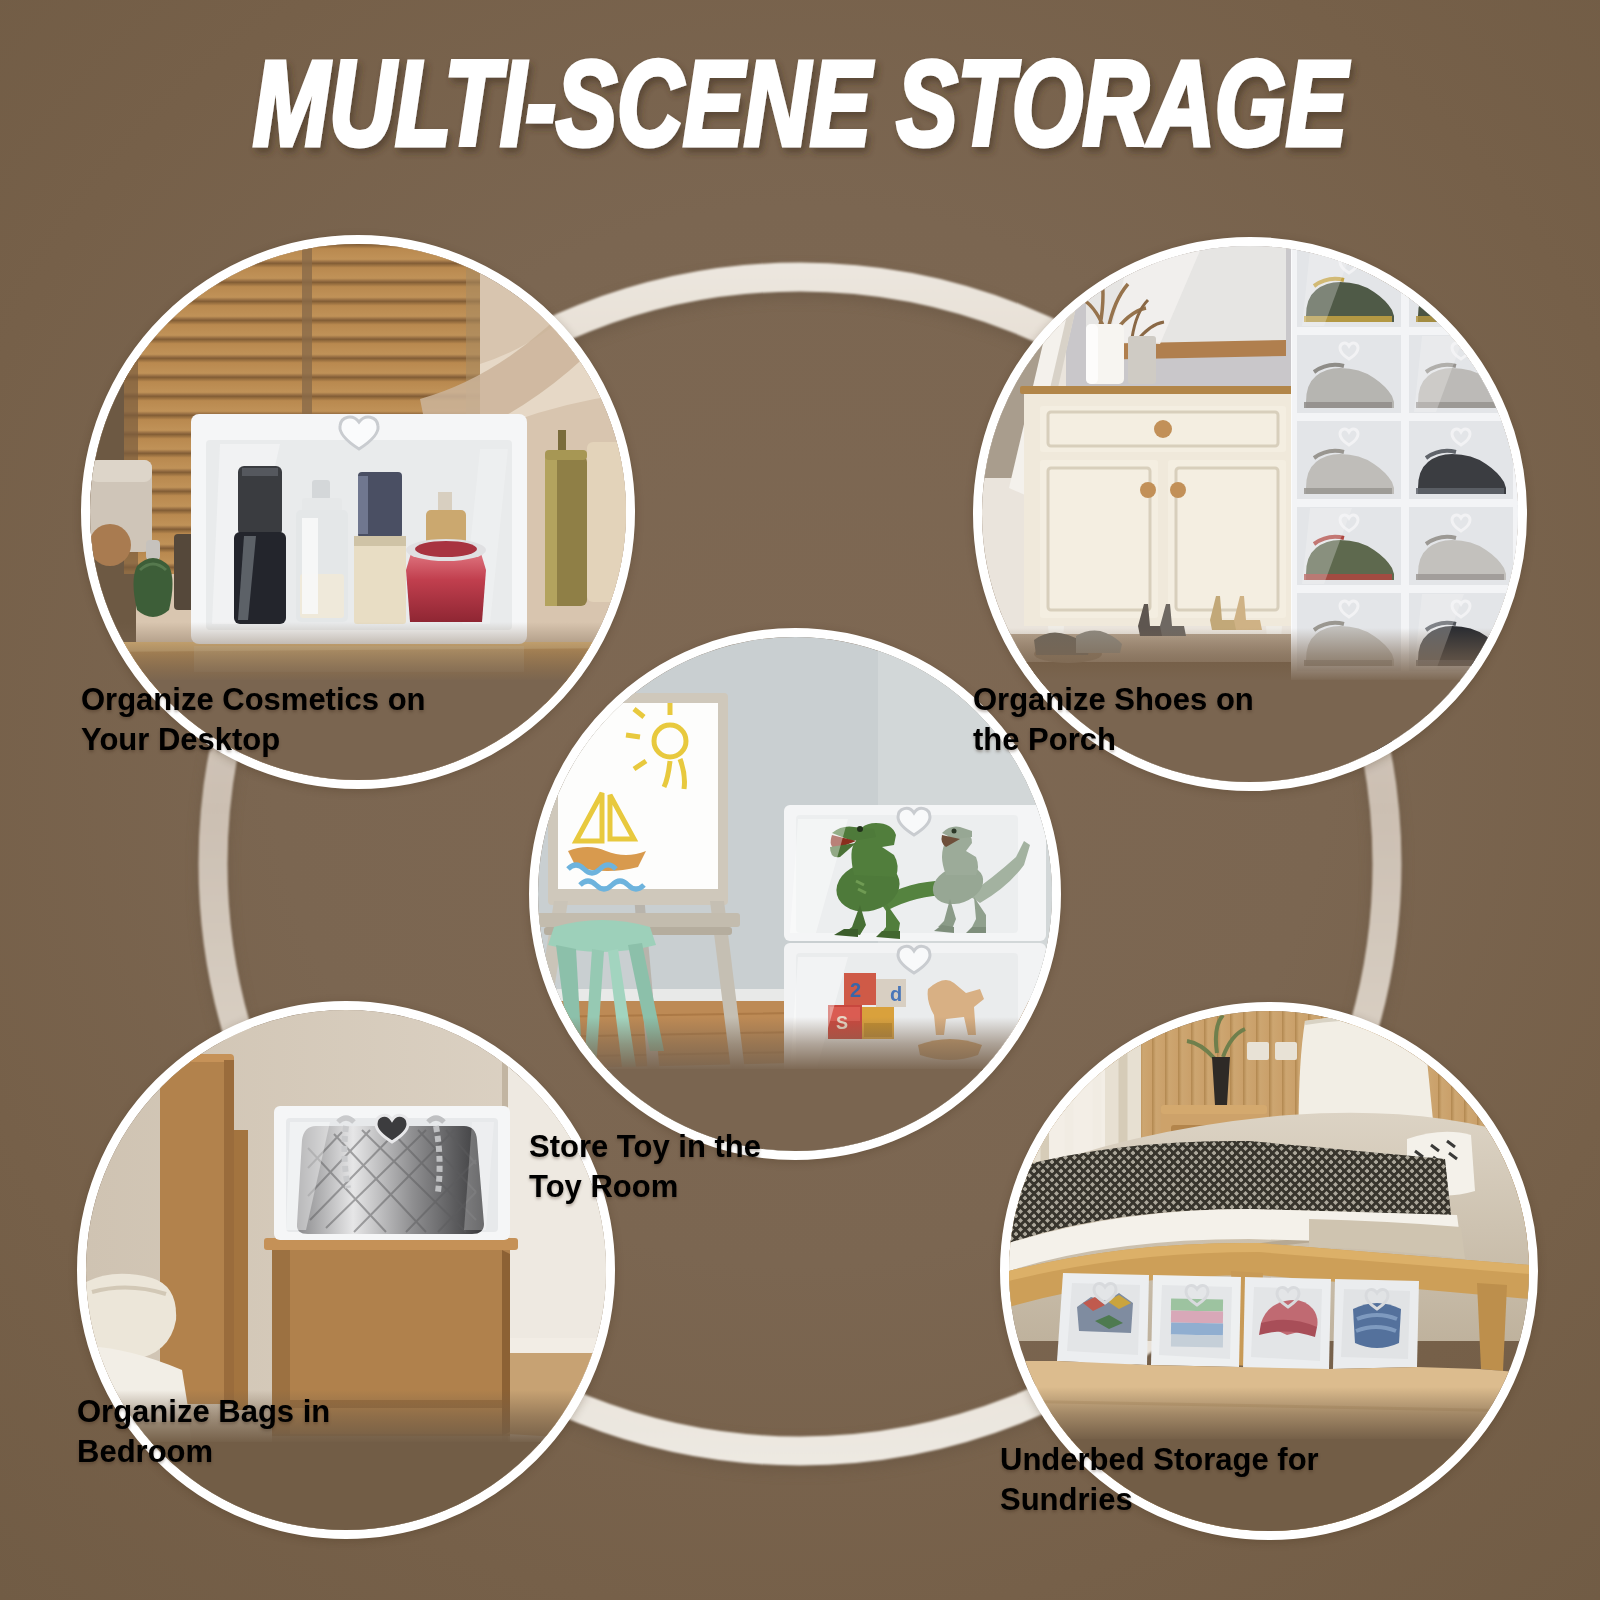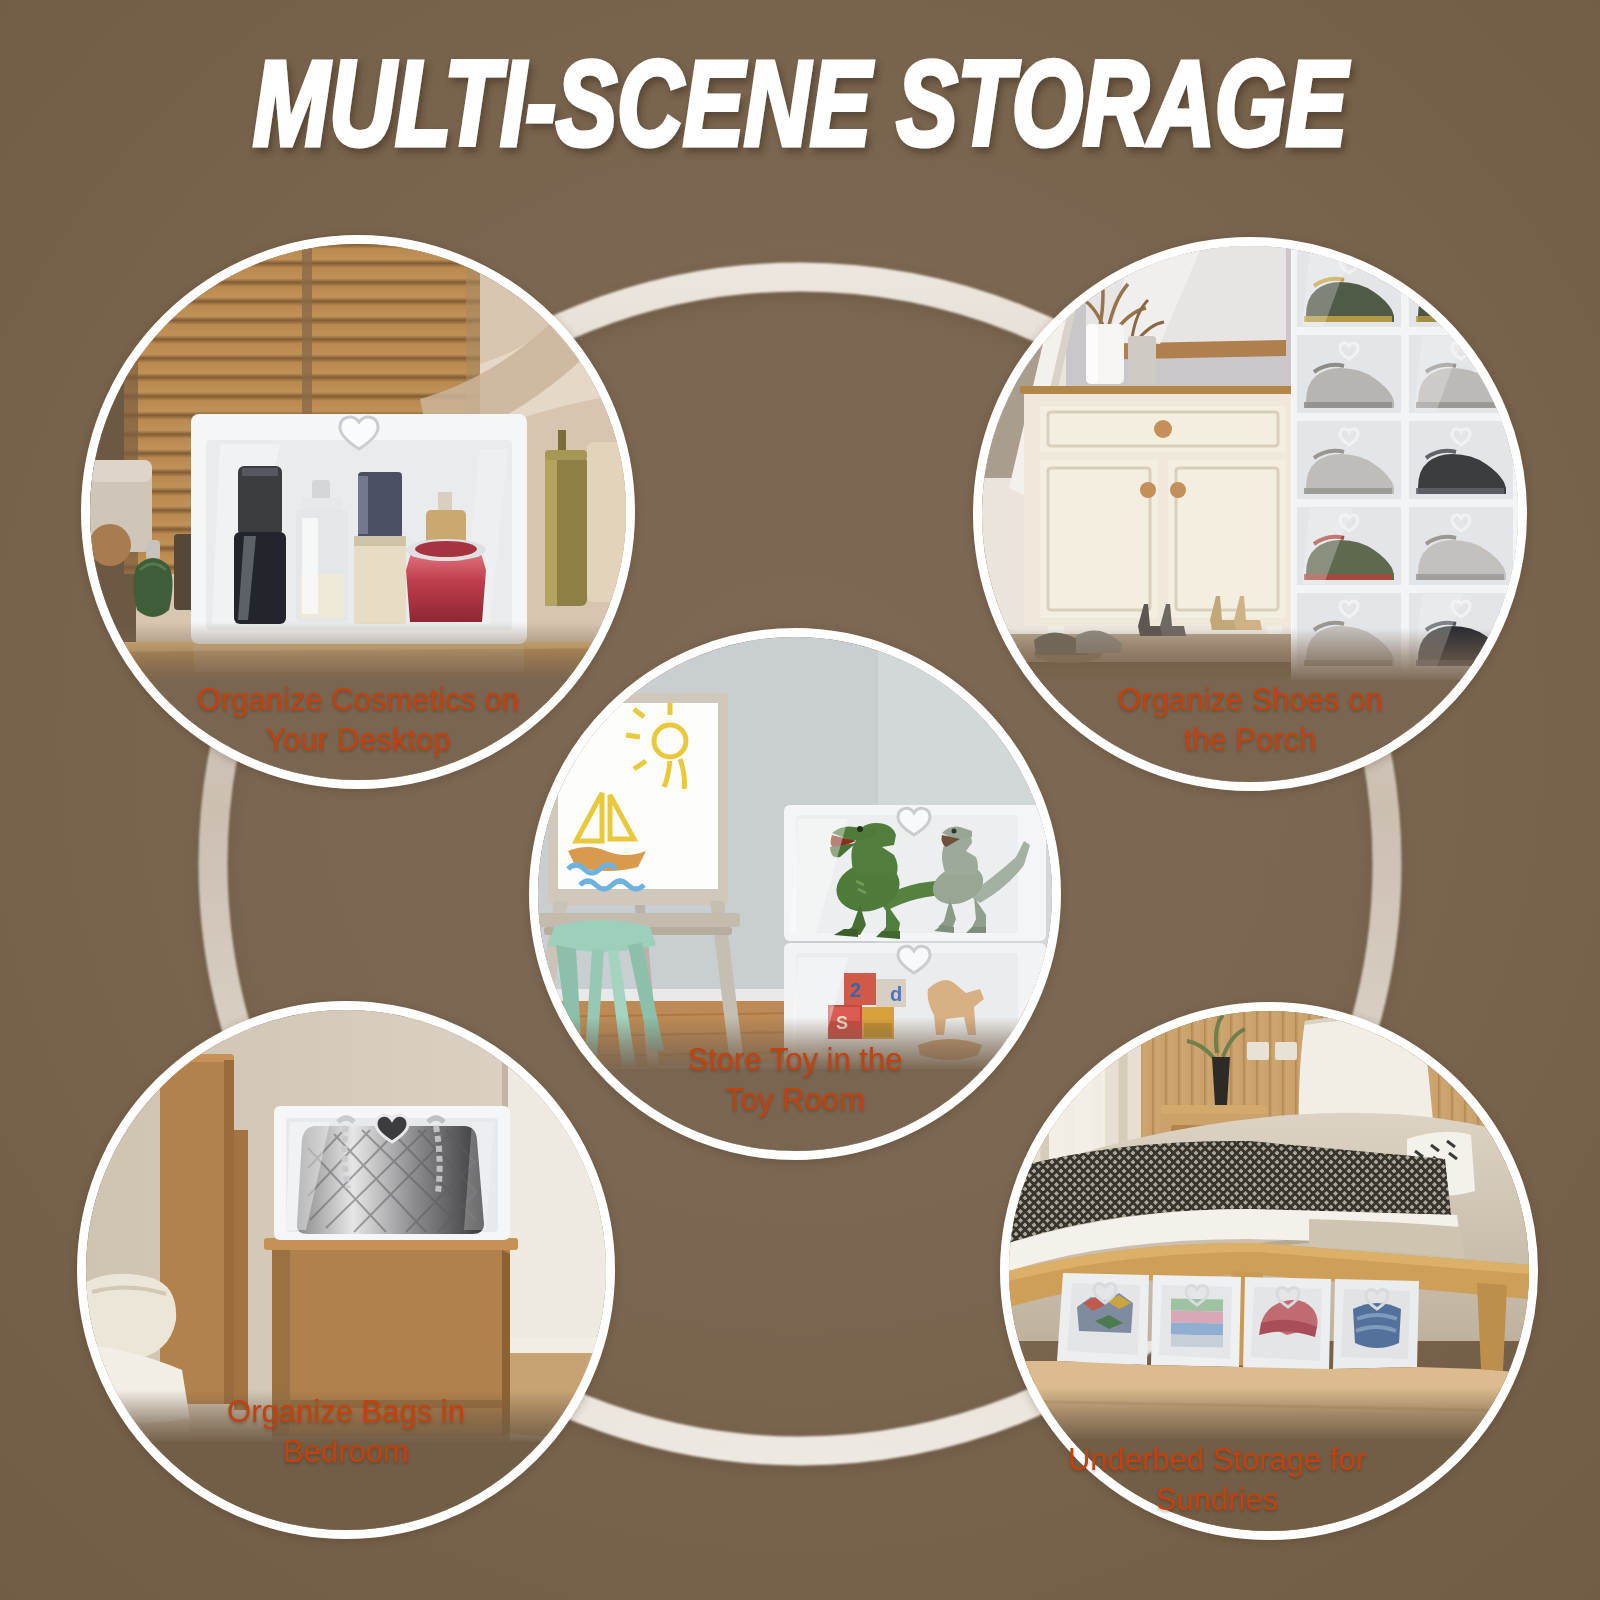--- a/index.html
+++ b/index.html
@@ -2,22 +2,22 @@
 <html><head>
 <meta charset="utf-8">
 <style>
 html,body{margin:0;padding:0;}
 body{width:1600px;height:1600px;overflow:hidden;position:relative;
   font-family:"Liberation Sans", sans-serif;
   background:radial-gradient(circle at 50% 46%, #7e6853 0%, #7b6651 45%, #766049 75%, #715c45 100%);}
 .circle{position:absolute;border-radius:50%;border:9px solid #fff;overflow:hidden;z-index:2;
   box-shadow:0 2px 8px rgba(60,40,20,.25);}
 .circle svg{display:block;}
-.cap{position:absolute;z-index:5;color:#c2410c;font-weight:normal;font-size:31px;line-height:40px;
-  text-align:center;text-shadow:0 2px 3px rgba(60,40,25,.35);}
+.cap{position:absolute;z-index:5;color:#000000;font-weight:bold;font-size:31px;line-height:40px;
+  text-shadow:0 2px 3px rgba(60,40,25,.35);}
 </style>
 </head>
 <body>
 
 <svg style="position:absolute;left:0;top:0;z-index:1" width="1600" height="1600" viewBox="0 0 1600 1600">
   <defs>
     <filter id="softring" x="-5%" y="-5%" width="110%" height="110%">
       <feGaussianBlur stdDeviation="1.1"></feGaussianBlur>
     </filter>
     <filter id="ringsh" x="-6%" y="-6%" width="112%" height="112%">
@@ -386,21 +386,21 @@
 
     <path d="M376,314 c-5,-8 -16,-5 -16,4 c0,7 8,13 16,18 c8,-5 16,-11 16,-18 c0,-9 -11,-12 -16,-4 Z" fill="#f8f9fa" stroke="#c9ccd0" stroke-width="3"></path>
     <path d="M260,320 L310,320 L278,434 L252,434 Z" fill="#ffffff" opacity="0.4"></path>
   </g>
 
   <rect x="0" y="380" width="514" height="54" fill="url(#c3fade)"></rect>
   <rect x="0" y="432" width="514" height="82" fill="#7a6550"></rect>
 </svg>
 </div>
 
-<div class="cap" style="left:529px;top:1040px;width:532px;">Store Toy in the<br>Toy Room</div>
+<div class="cap" style="left:529px;top:1127px;width:532px;">Store Toy in the<br>Toy Room</div>
 
 <div class="circle" style="left:77px;top:1001px;width:520px;height:520px;">
 <svg width="520" height="520" viewBox="0 0 520 520">
   <defs>
     <linearGradient id="c4fade" x1="0" y1="0" x2="0" y2="1">
       <stop offset="0" stop-color="#725d46" stop-opacity="0"></stop>
           <stop offset="0.5" stop-color="#725d46" stop-opacity="0.55"></stop>
           <stop offset="1" stop-color="#725d46"></stop>
     </linearGradient>
     <linearGradient id="c4bag" x1="0" y1="0" x2="1" y2="0">
@@ -560,21 +560,21 @@
   </g>
 
   <path d="M0,350 L48,350 L138,354 L230,356 L320,358 L408,356 L470,358 L520,362 L520,520 L0,520 Z" fill="#dcbc8e"></path>
   <path d="M0,390 L520,400 M0,440 L520,456" stroke="#c4a070" stroke-width="3" opacity="0.55"></path>
 
   <rect x="0" y="376" width="520" height="54" fill="url(#c5fade)"></rect>
   <rect x="0" y="428" width="520" height="92" fill="#725d46"></rect>
 </svg>
 </div>
 
-<div class="cap" style="left:948px;top:1440px;width:538px;">Underbed Storage for<br>Sundries</div>
+<div class="cap" style="left:1000px;top:1440px;width:538px;">Underbed Storage for<br>Sundries</div>
 
 <svg style="position:absolute;left:0;top:0;z-index:6" width="1600" height="200" viewBox="0 0 1600 200">
   <defs>
     <filter id="tshadow" x="-5%" y="-20%" width="110%" height="150%">
       <feDropShadow dx="3" dy="5" stdDeviation="3.5" flood-color="#40301e" flood-opacity="0.55"></feDropShadow>
     </filter>
   </defs>
   <text x="800" y="145" text-anchor="middle" textLength="1094" lengthAdjust="spacingAndGlyphs" font-family="Liberation Sans, sans-serif" font-size="121" font-weight="bold" font-style="italic" fill="#ffffff" stroke="#ffffff" stroke-width="5" paint-order="stroke" filter="url(#tshadow)">MULTI-SCENE STORAGE</text>
 </svg>
 

